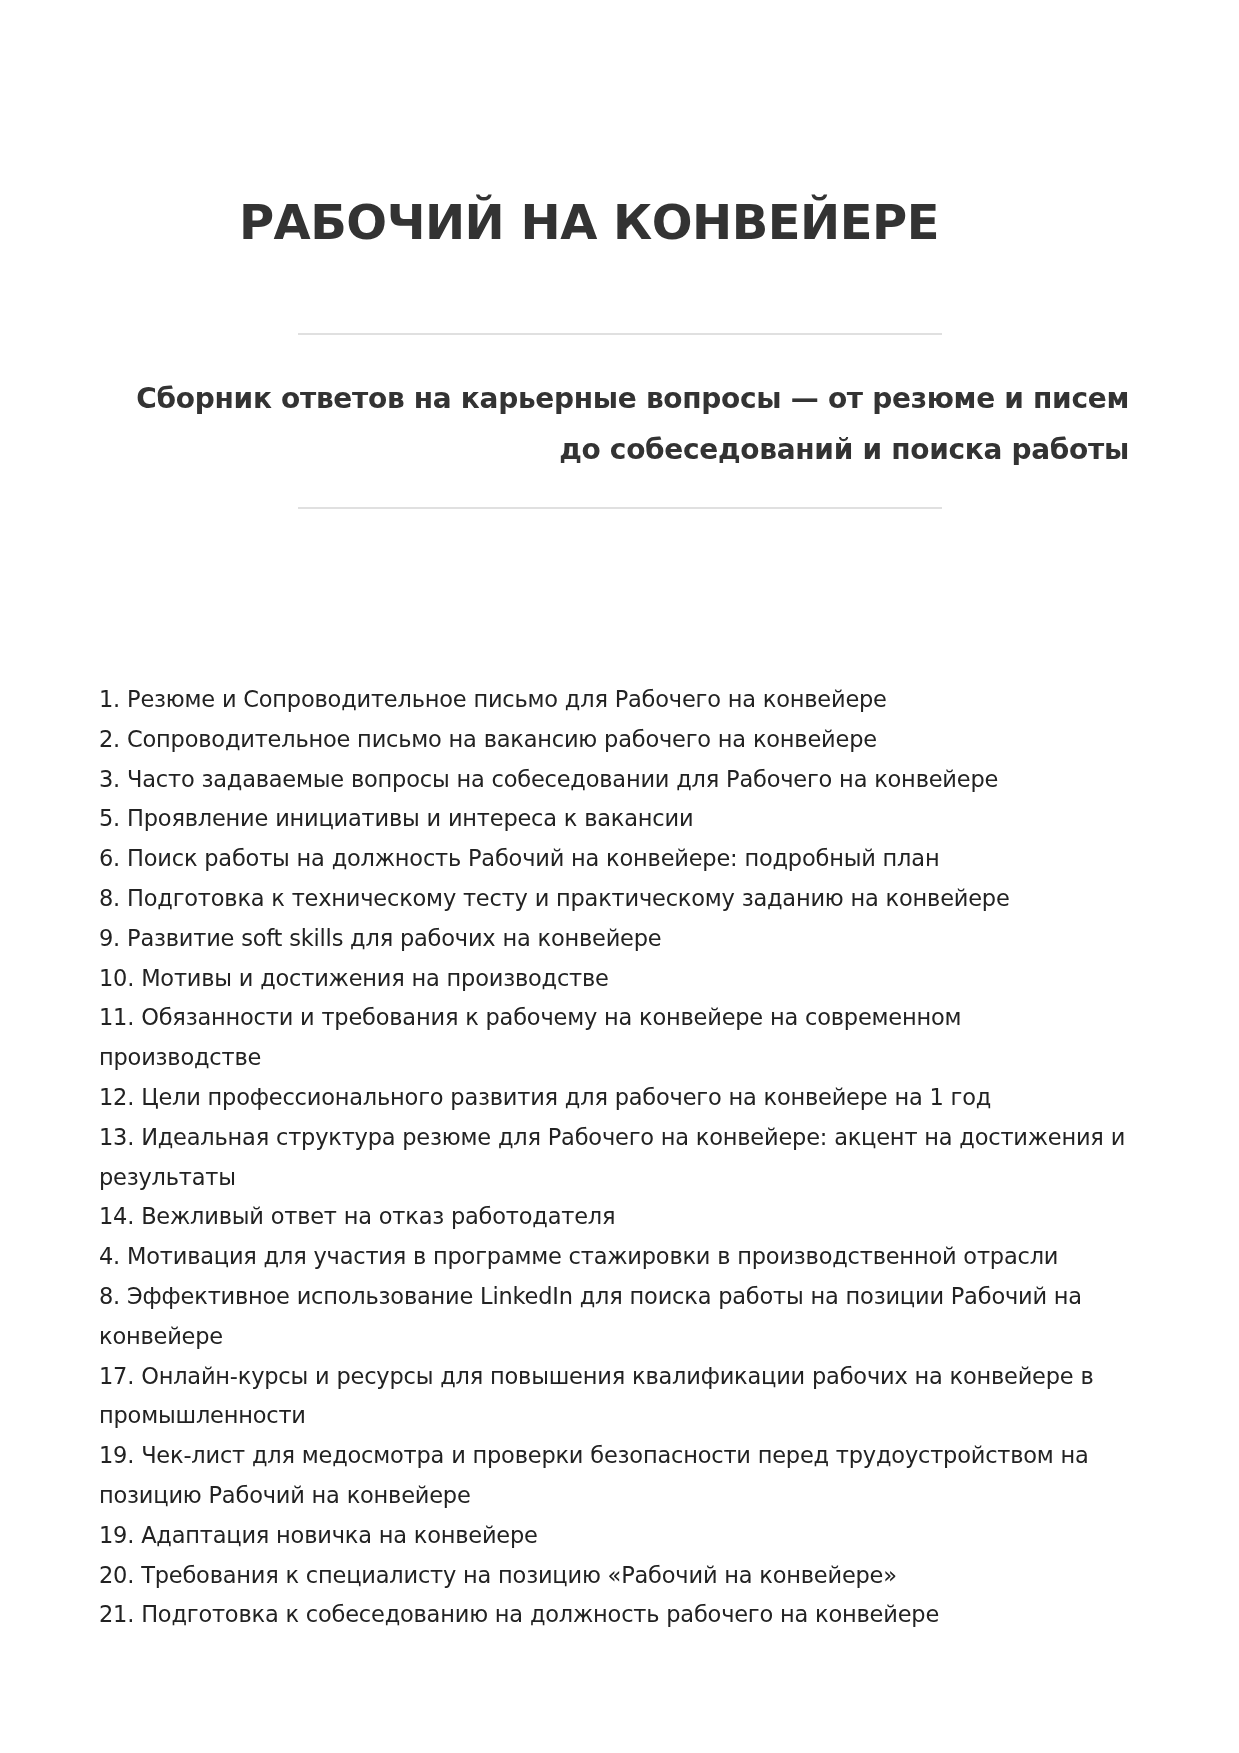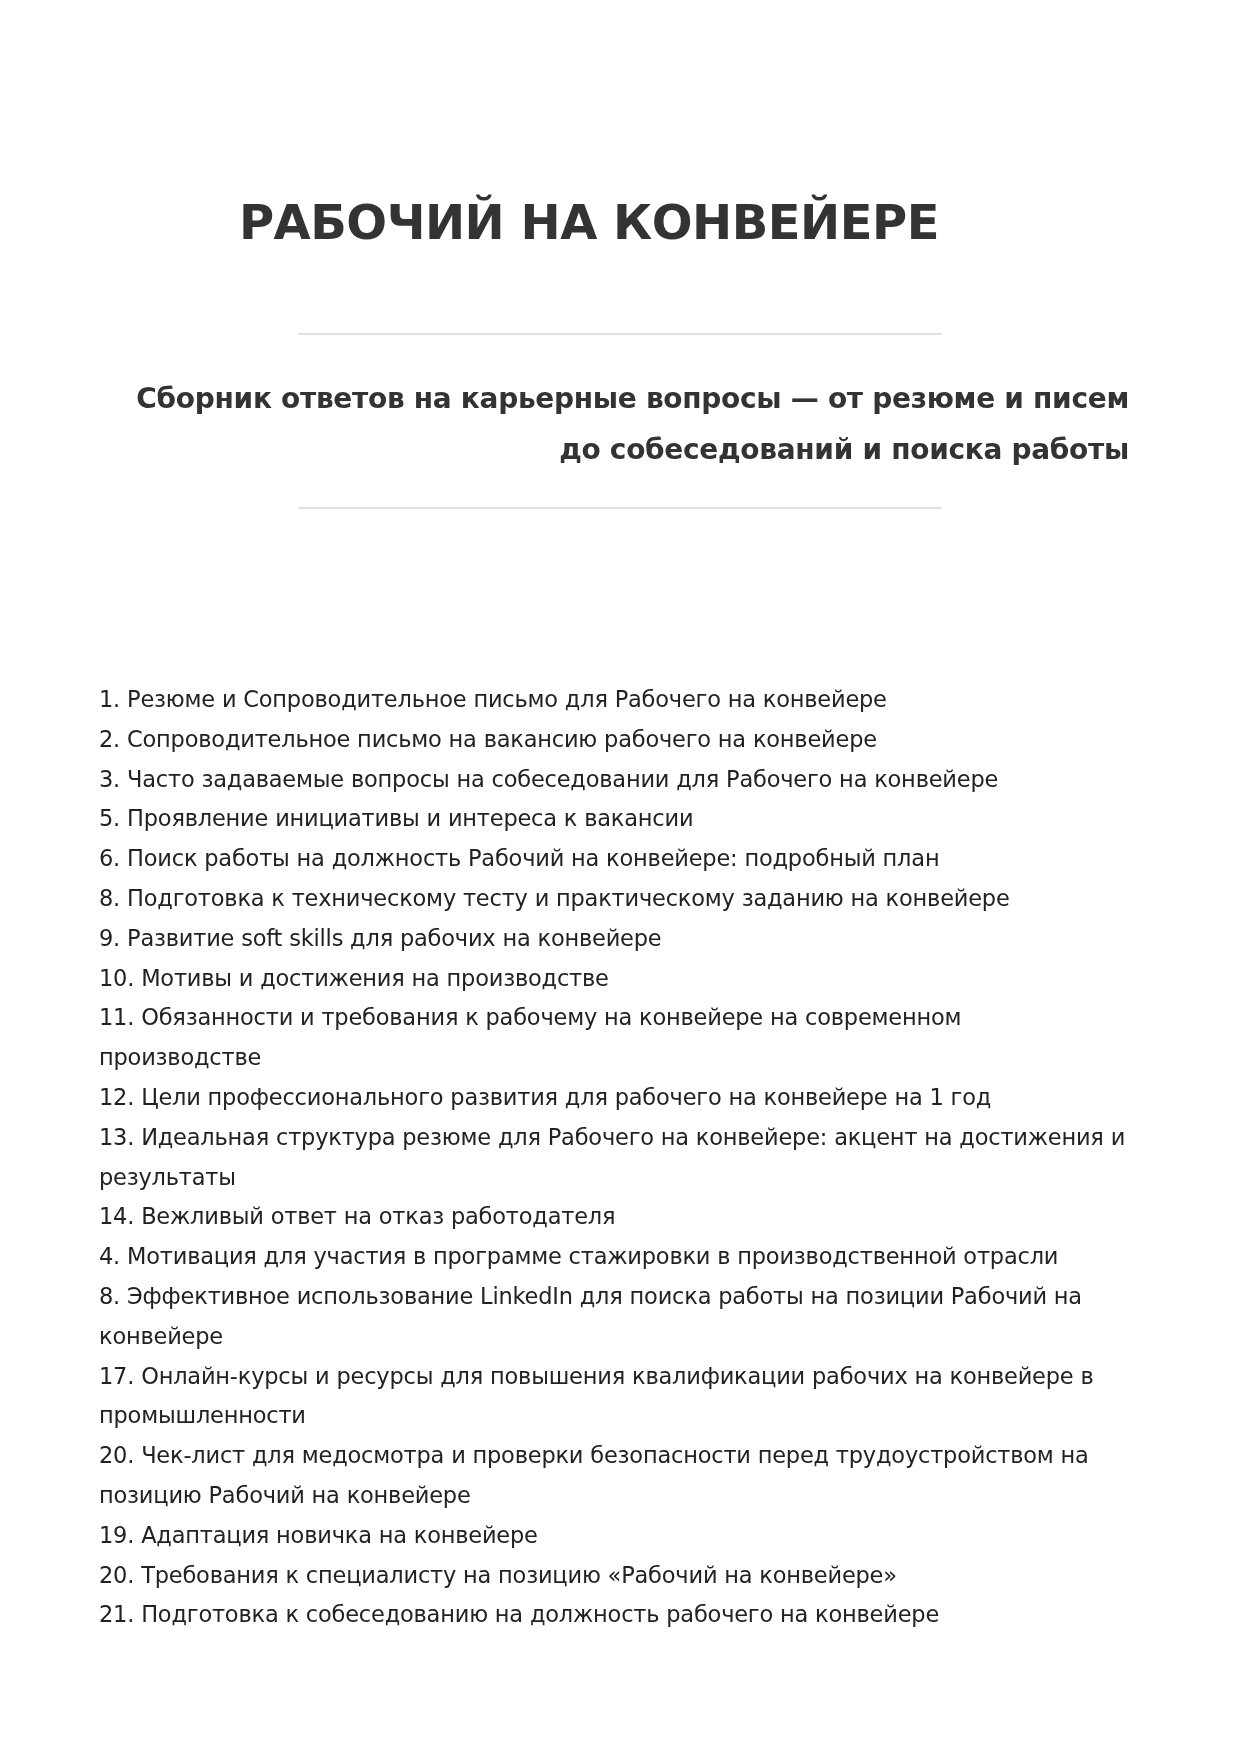--- a/index.html
+++ b/index.html
@@ -86,17 +86,17 @@
   <li class="toc-item">8. Подготовка к техническому тесту и практическому заданию на конвейере</li>
   <li class="toc-item">9. Развитие soft skills для рабочих на конвейере</li>
   <li class="toc-item">10. Мотивы и достижения на производстве</li>
   <li class="toc-item">11. Обязанности и требования к рабочему на конвейере на современном производстве</li>
   <li class="toc-item">12. Цели профессионального развития для рабочего на конвейере на 1 год</li>
   <li class="toc-item">13. Идеальная структура резюме для Рабочего на конвейере: акцент на достижения и результаты</li>
   <li class="toc-item">14. Вежливый ответ на отказ работодателя</li>
   <li class="toc-item">4. Мотивация для участия в программе стажировки в производственной отрасли</li>
   <li class="toc-item">8. Эффективное использование LinkedIn для поиска работы на позиции Рабочий на конвейере</li>
   <li class="toc-item">17. Онлайн-курсы и ресурсы для повышения квалификации рабочих на конвейере в промышленности</li>
-  <li class="toc-item">20. Чек-лист для медосмотра и проверки безопасности перед трудоустройством на позицию Рабочий на конвейере</li>
+  <li class="toc-item">19. Чек-лист для медосмотра и проверки безопасности перед трудоустройством на позицию Рабочий на конвейере</li>
   <li class="toc-item">19. Адаптация новичка на конвейере</li>
   <li class="toc-item">20. Требования к специалисту на позицию «Рабочий на конвейере»</li>
   <li class="toc-item">21. Подготовка к собеседованию на должность рабочего на конвейере</li>
 </ol>
 
 </body></html>

